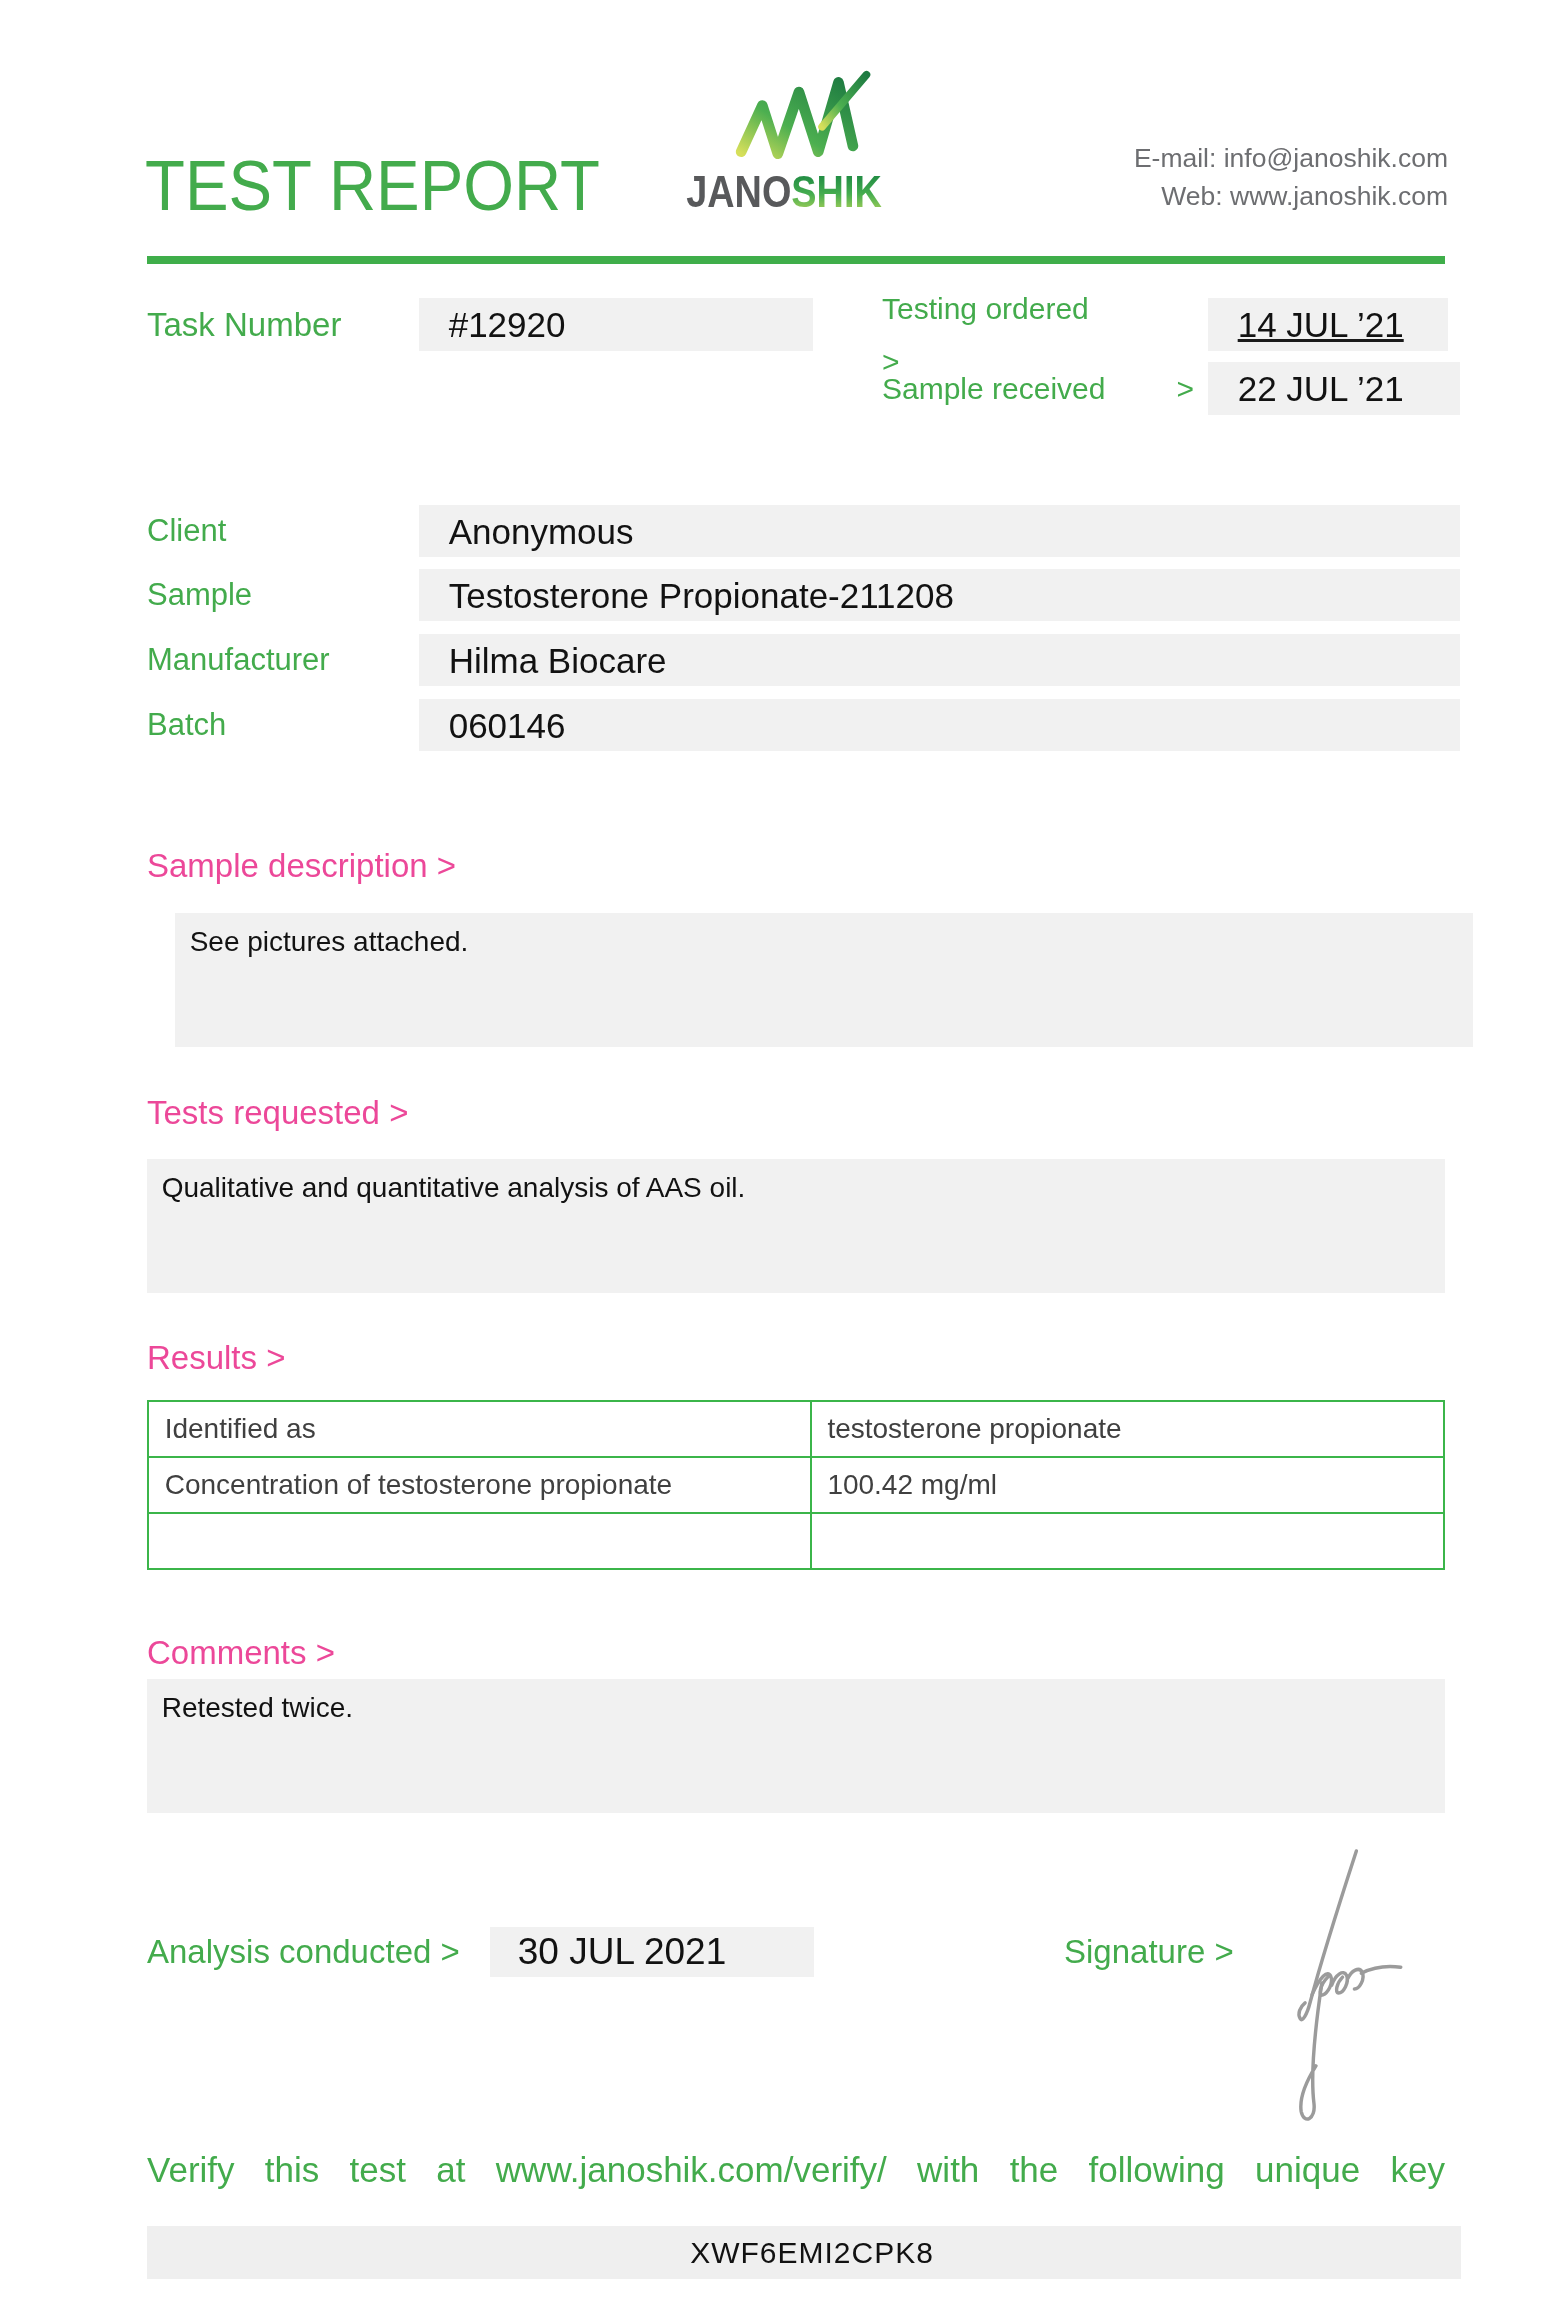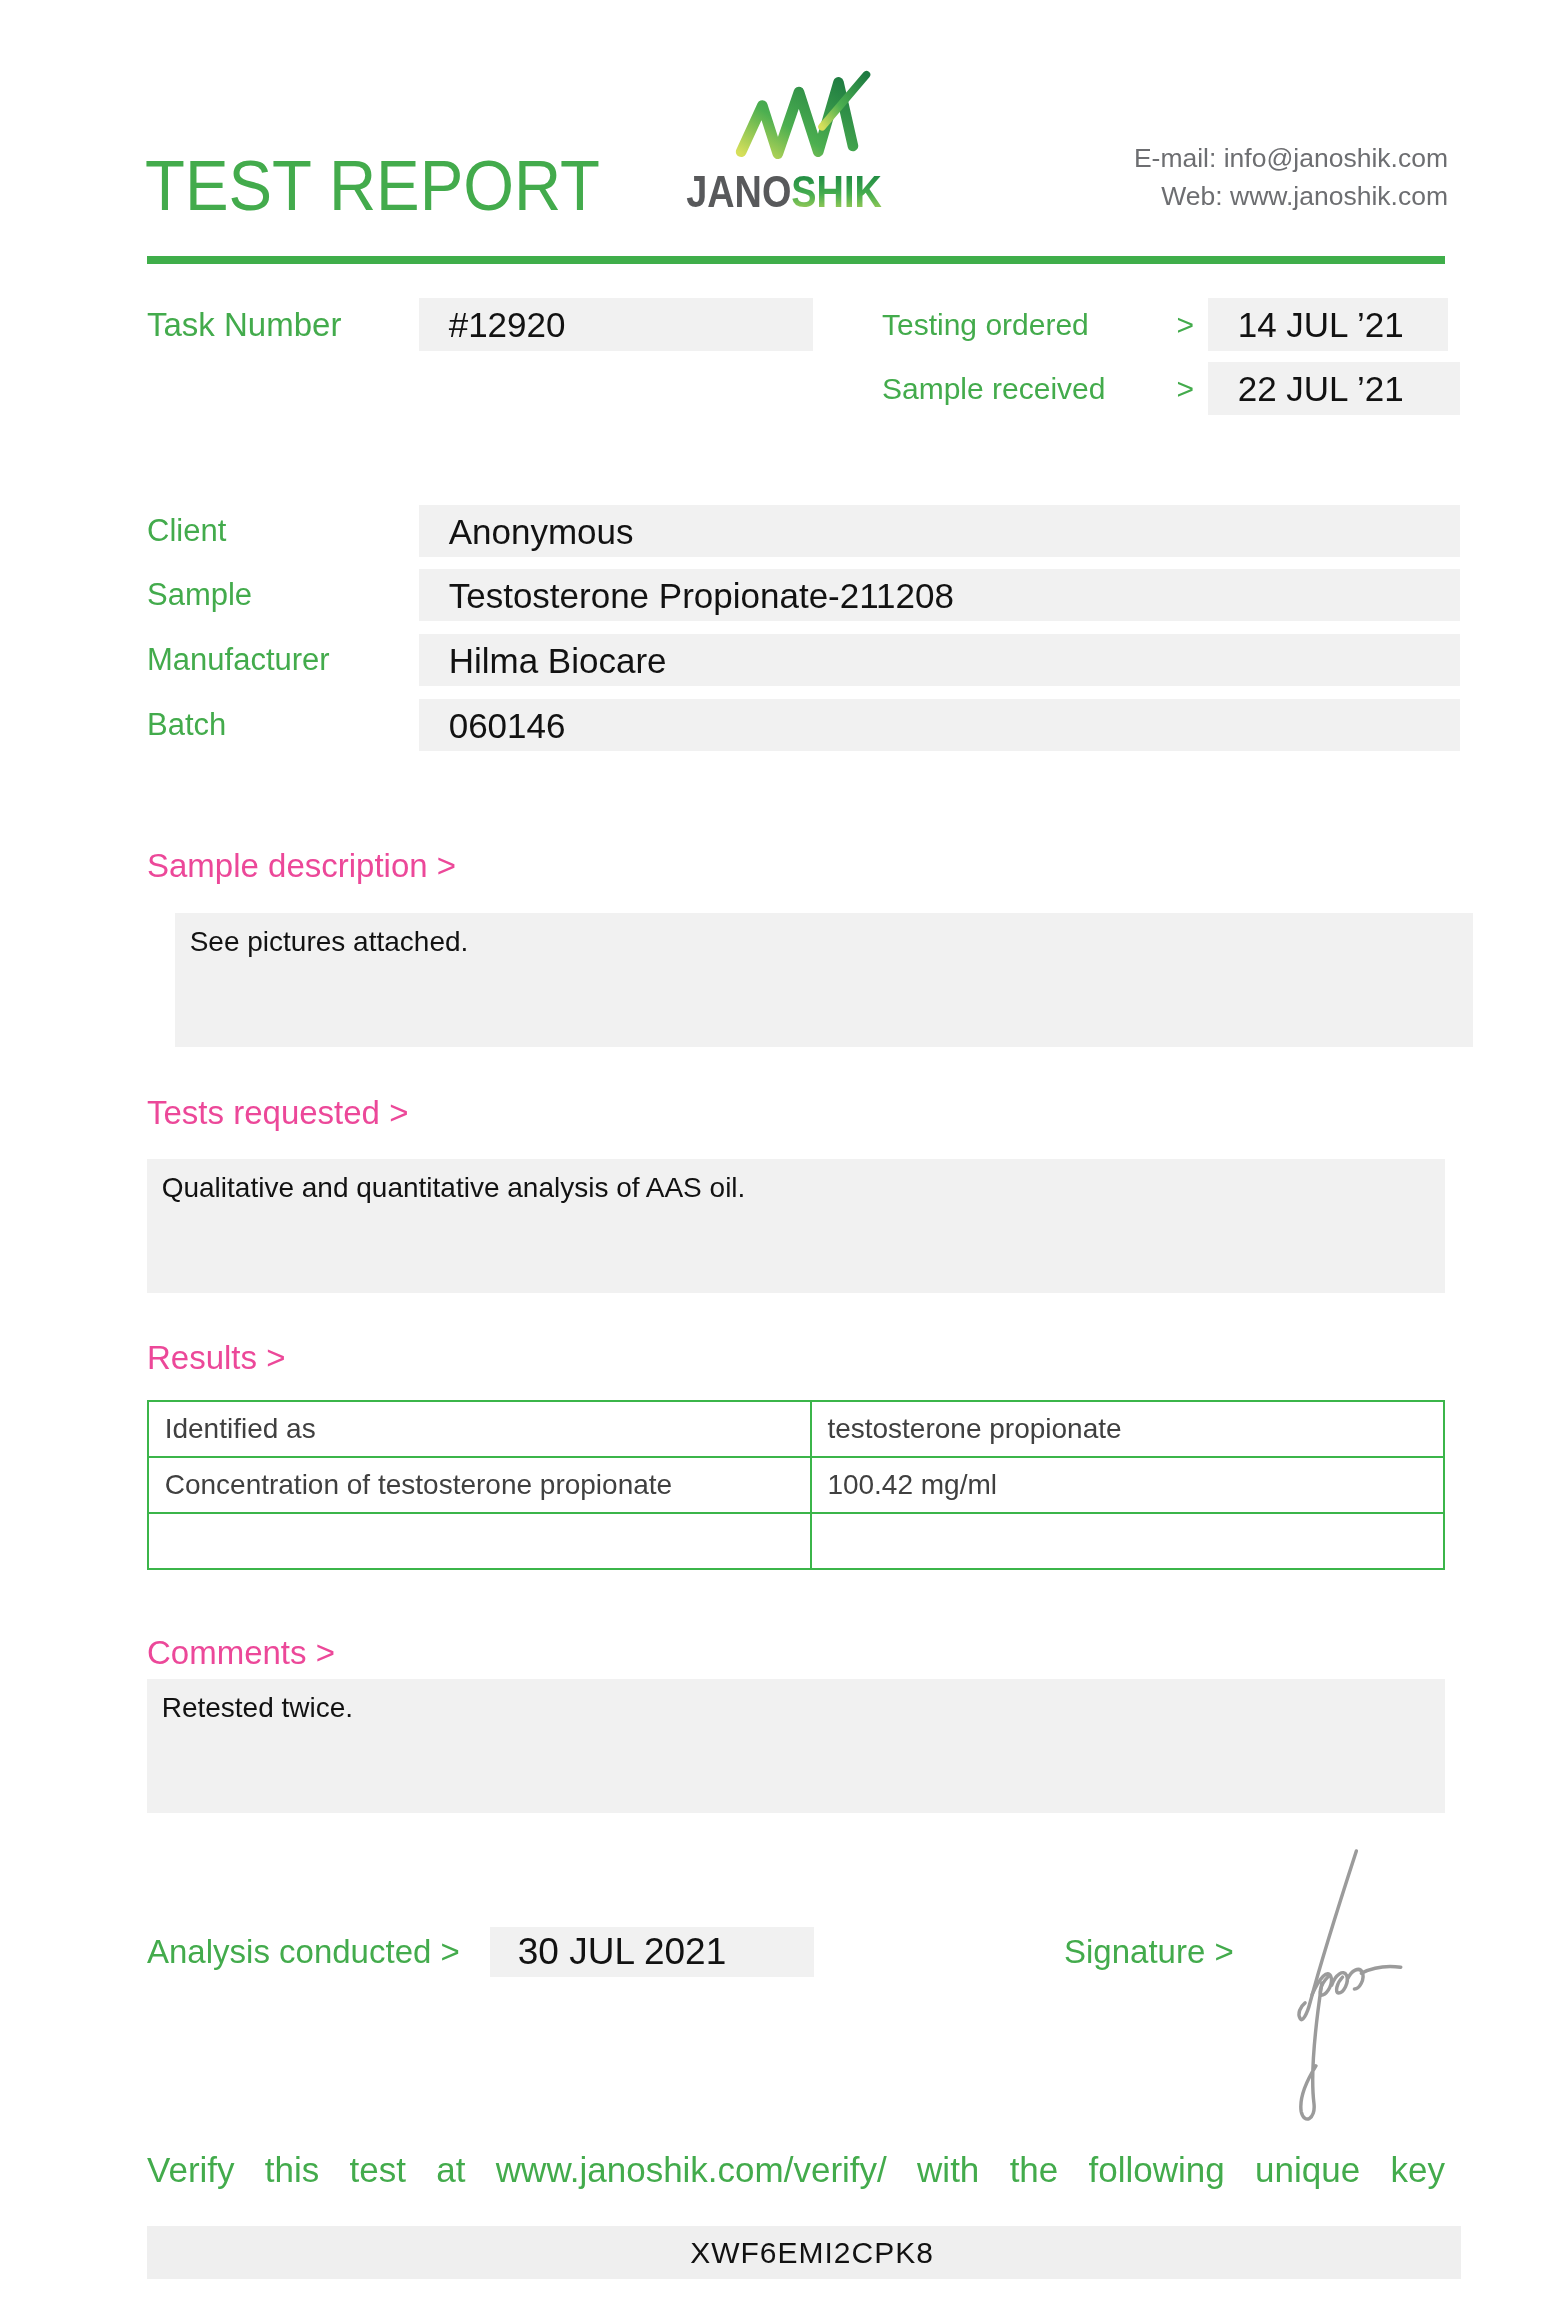--- a/index.html
+++ b/index.html
@@ -40,23 +40,23 @@
   }
   .header-rule{left:147px;top:256px;width:1298px;height:7.8px;background:#3fae4a;}
 
   
   .green-label{color:#43ab4c;white-space:nowrap;}
   .task-label{left:147px;top:298px;font-size:33px;line-height:53px;}
   .gray-box{background:#f1f1f1;padding-left:16px;}
   .task-box{left:419px;top:298px;width:378px;height:53px;}
   .box-value{font-size:35px;line-height:53px;padding-left:13.7px;color:#121212;white-space:nowrap;}
   .meta-right-label{left:882px;width:312px;display:flex;justify-content:space-between;font-size:30px;line-height:53px;}
-  .mr1{top:298px;}
+  .mr1{top:282px;flex-direction:column;}
   .mr2{top:362px;}
-  .date-box{left:1208px;top:298px;width:224px;height:53px;}
+  .date-box{left:1208px;top:298px;width:224px;height:53px;text-decoration:underline;}
   .date-box2{left:1208px;top:362px;width:236px;height:53px;}
 
   
   .info-label{left:147px;font-size:31px;line-height:52px;}
   .info-box{left:419px;width:1025px;height:52px;}
   .r0{top:505px;} .r1{top:569px;} .r2{top:634px;} .r3{top:699px;}
 
   
   .section-title{left:147px;font-size:33px;color:#ec4899;white-space:nowrap;}
   .t-sample{top:847px;}

